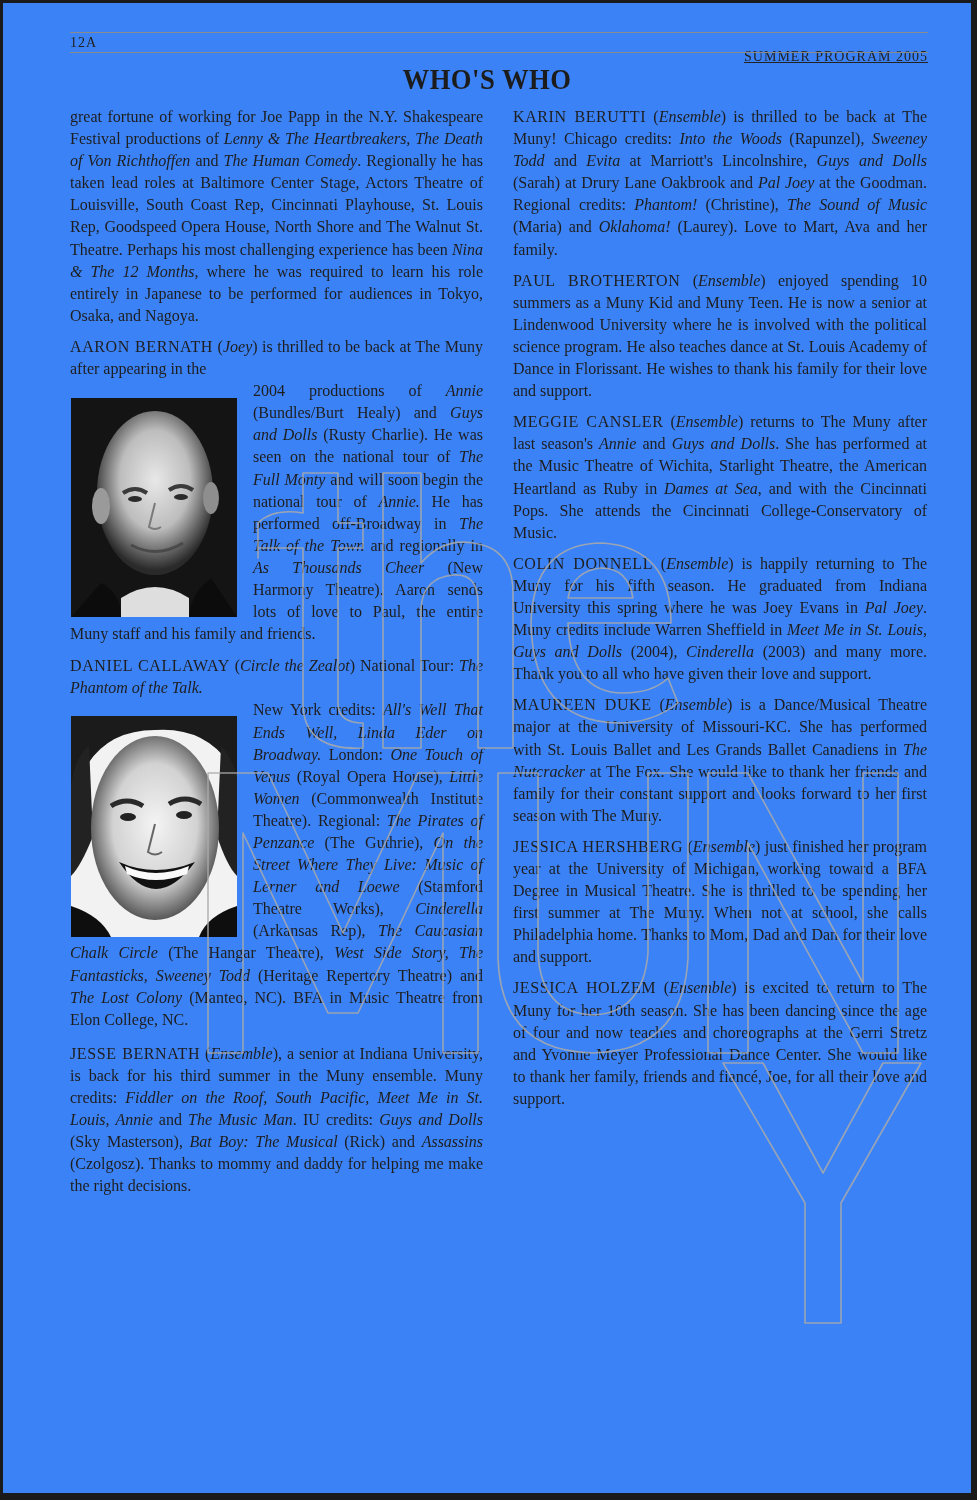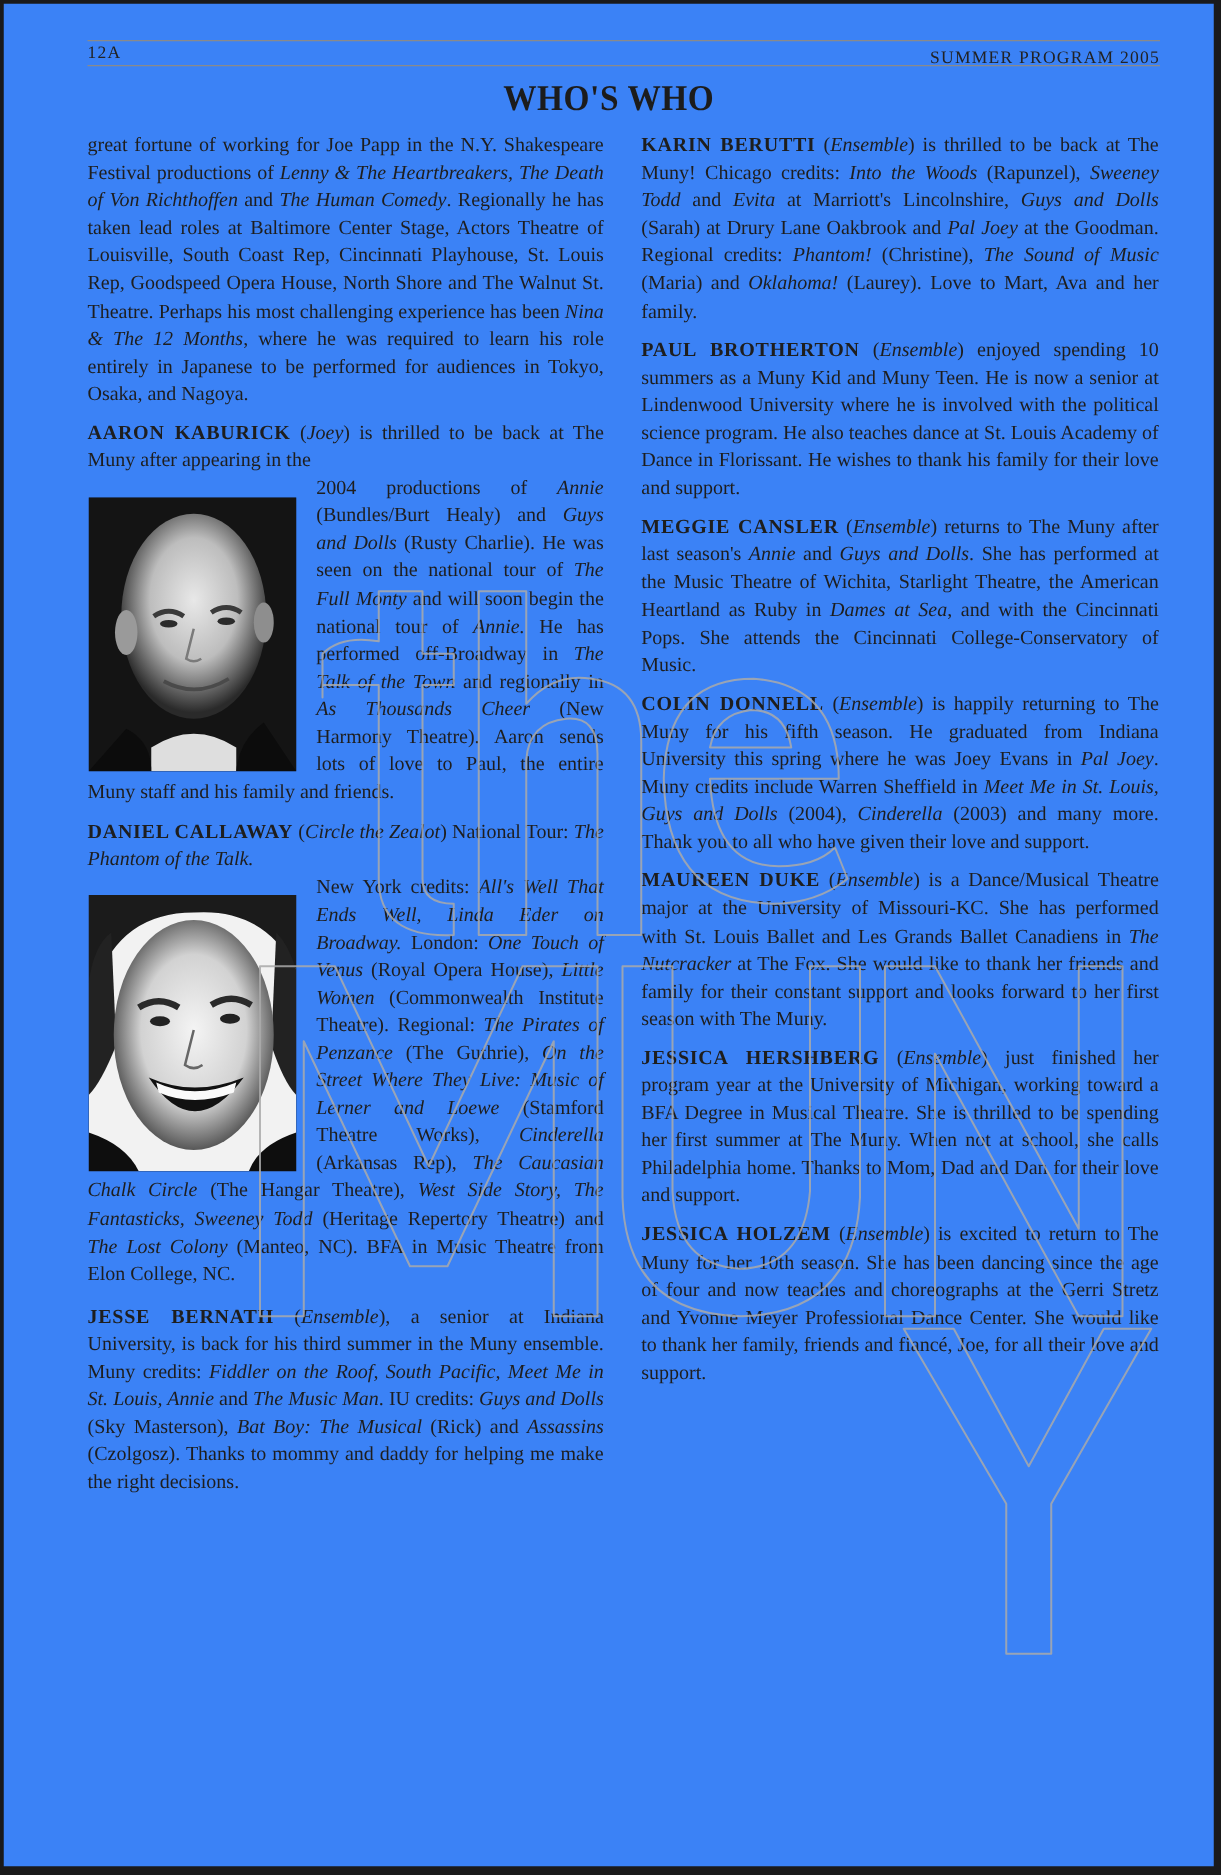--- a/index.html
+++ b/index.html
@@ -20,42 +20,42 @@
   }
   .rule.top { top: 29px; }
   .rule.bot { top: 49px; }
   .running-head {
     position: absolute; top: 31px; left: 67px; width: 858px;
     height: 18px;
     font-family: "Liberation Serif", "DejaVu Serif", serif;
     font-size: 14px; color: #222; letter-spacing: 1px;
   }
   .running-head .folio { position: absolute; left: 0; top: 1px; }
-  .running-head .pubname { position: absolute; right: 0; top: 5px; }
+  .running-head .pubname { position: absolute; right: 0; top: 15px; text-decoration: underline; }
   .page-title {
     position: absolute; top: 60px; left: 0; width: 100%;
     text-align: center;
     font-family: "Liberation Serif", "DejaVu Serif", serif;
     font-weight: bold; font-size: 29px; color: #1c1c1c;
     letter-spacing: 0.5px;
     transform: scaleX(0.92);
   }
   .col {
     position: absolute; top: 103px;
     font-family: "Liberation Serif", "DejaVu Serif", serif;
     font-size: 16px; line-height: 22.1px; color: #1e1e1e;
     text-align: justify;
     hyphens: none;
   }
   .col.left { left: 67px; width: 413px; }
   .col.right { left: 510px; width: 414px; }
   .bio { margin: 0 0 9px 0; }
   .bio p { margin: 0; }
   .bio + .bio { margin-top: 0; }
-  .name { font-weight: bold; letter-spacing: 0.6px; }
+  .name { font-weight: normal; letter-spacing: 0.6px; }
   .role { font-style: italic; }
   i { font-style: italic; }
   .photo {
     float: left; margin: 18px 16px 4px 1px;
     background: #111;
     position: relative; overflow: hidden;
   }
   .photo.p1 { width: 166px; height: 219px; }
   .photo.p2 { width: 166px; height: 221px; margin-top: 17px; }
   .photo svg { display: block; }
@@ -80,21 +80,21 @@
   <div class="page-title">WHO'S WHO</div>
 
   <div class="col left">
 
     <div class="bio">
       <p>great fortune of working for Joe Papp in the N.Y. Shakespeare Festival productions of <i>Lenny &amp; The Heartbreakers, The Death of Von Richthoffen</i> and <i>The Human Comedy</i>. Regionally he has taken lead roles at Baltimore Center Stage, Actors Theatre of Louisville, South Coast Rep, Cincinnati Playhouse, St. Louis Rep, Goodspeed Opera House, North Shore and The Walnut St. Theatre. Perhaps his most challenging experience has been <i>Nina &amp; The 12 Months</i>, where he was required to learn his role entirely in Japanese to be performed for audiences in Tokyo, Osaka, and Nagoya.</p>
     </div>
 
     <div class="bio gap-before">
       <p>
-        <span class="name">AARON KABURICK</span>
+        <span class="name">AARON BERNATH</span>
         (<span class="role">Joey</span>)<span> is thrilled to be back at The Muny after appearing in the</span>
       </p>
       <div class="photo p1">
         <svg width="166" height="219" viewBox="0 0 166 219">
           <defs>
             <radialGradient id="g1" cx="50%" cy="42%" r="55%">
               <stop offset="0%" stop-color="#e8e8e8"></stop>
               <stop offset="55%" stop-color="#bdbdbd"></stop>
               <stop offset="100%" stop-color="#2a2a2a"></stop>
             </radialGradient>

